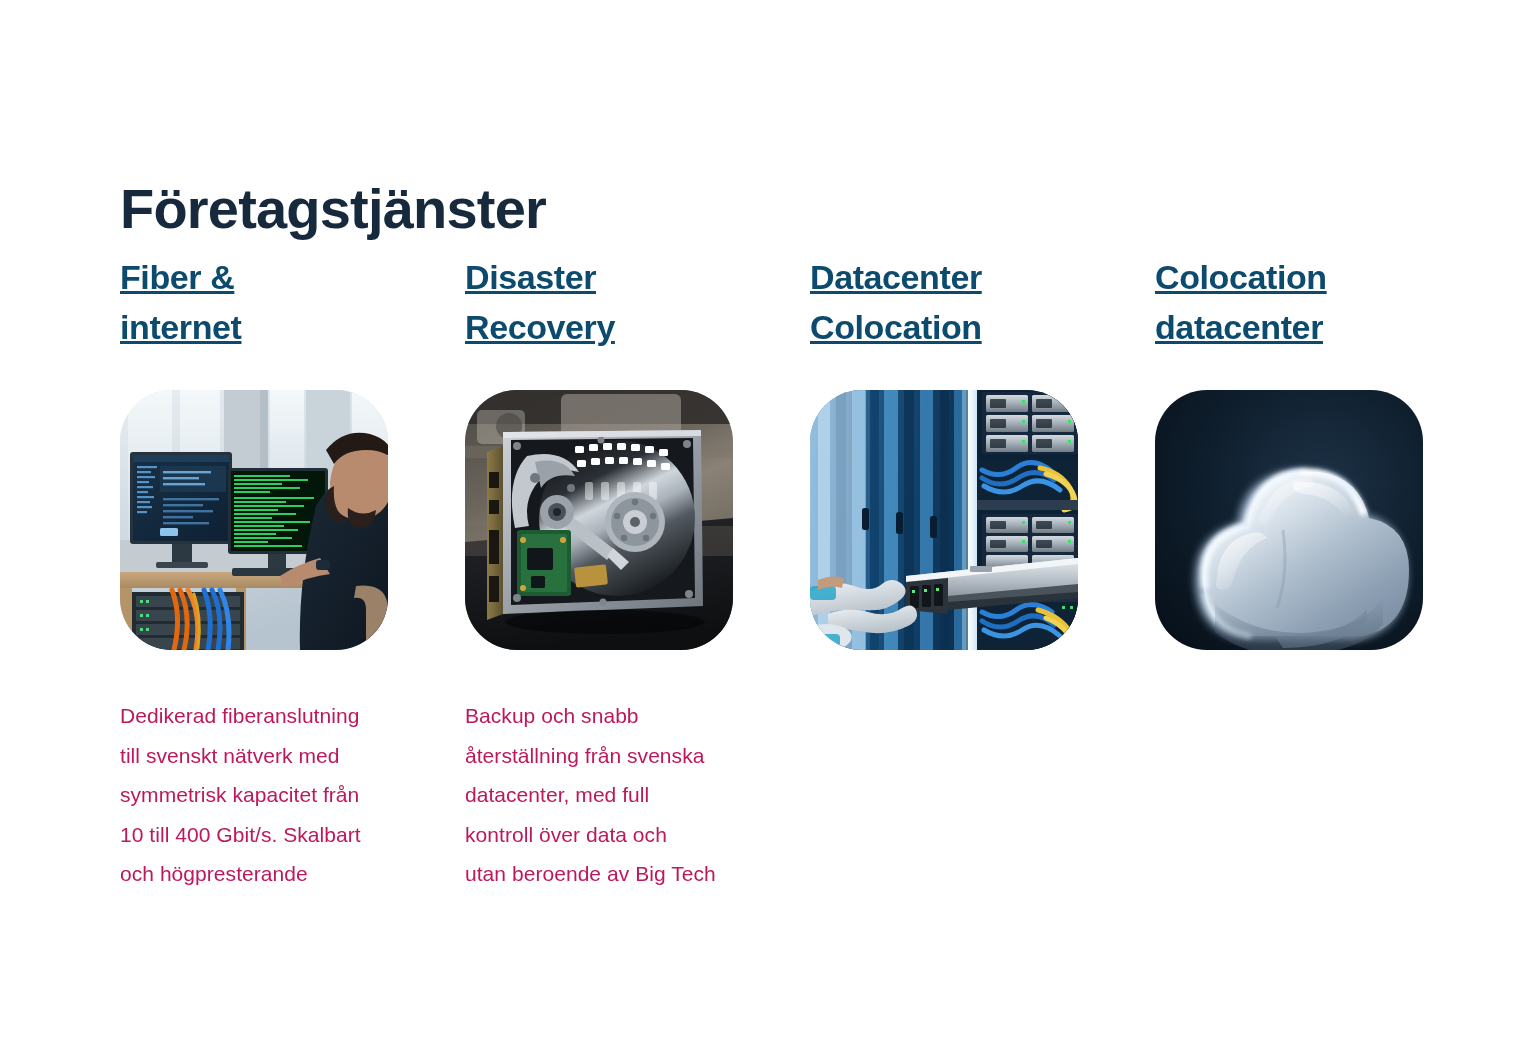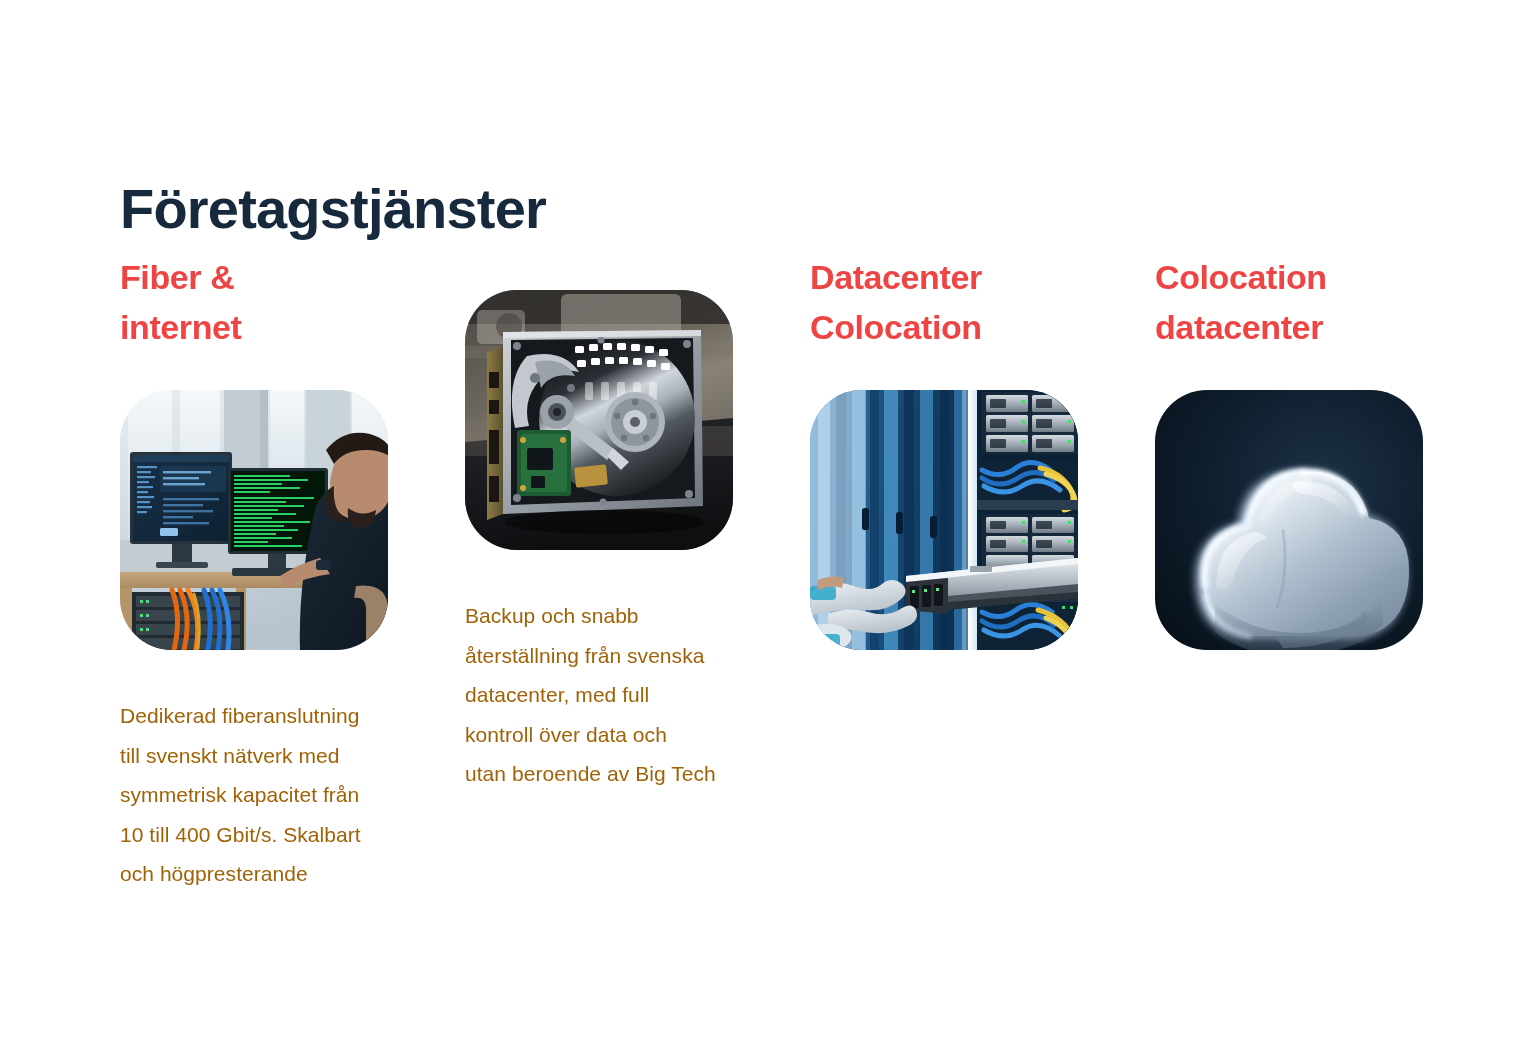--- a/index.html
+++ b/index.html
@@ -47,26 +47,27 @@
   }
 
   .card {
     width: 268px;
     position: relative;
   }
 
   .card-title {
     font-size: 34px;
     font-weight: 700;
-    color: #ef4444;
+    color: #0c4a6e;
     line-height: 50px;
     letter-spacing: -0.4px;
     white-space: pre-line;
     margin: 0 0 0 0;
     height: 100px;
+    text-decoration: underline;
   }
 
   .card-figure {
     width: 268px;
     height: 260px;
     margin-top: 38px;
     border-radius: 52px;
     overflow: hidden;
     position: relative;
     background: #dfe5ea;
@@ -75,21 +76,21 @@
   .card-figure svg {
     display: block;
     width: 268px;
     height: 260px;
   }
 
   .card-desc {
     margin-top: 46px;
     font-size: 21px;
     line-height: 39.5px;
-    color: #a16207;
+    color: #be185d;
     font-weight: 400;
     letter-spacing: 0.05px;
     white-space: pre-line;
   }
 </style>
 </head>
 <body>
 
 <div class="page">
 
@@ -243,20 +244,22 @@
       </div>
 
       <div class="card-desc">Dedikerad fiberanslutning
 till svenskt nätverk med
 symmetrisk kapacitet från
 10 till 400 Gbit/s. Skalbart
 och högpresterande</div>
     </div>
 
     <div class="card">
+      <div class="card-title">Disaster
+Recovery</div>
 
       <div class="card-figure">
         <svg viewBox="0 0 268 260" xmlns="http://www.w3.org/2000/svg">
           <defs>
             <linearGradient id="h1bg" x1="0" y1="0" x2="0.4" y2="1">
               <stop offset="0" stop-color="#4a4742"></stop>
               <stop offset="0.42" stop-color="#6d675e"></stop>
               <stop offset="0.58" stop-color="#8a8276"></stop>
               <stop offset="1" stop-color="#5d5850"></stop>
             </linearGradient>

